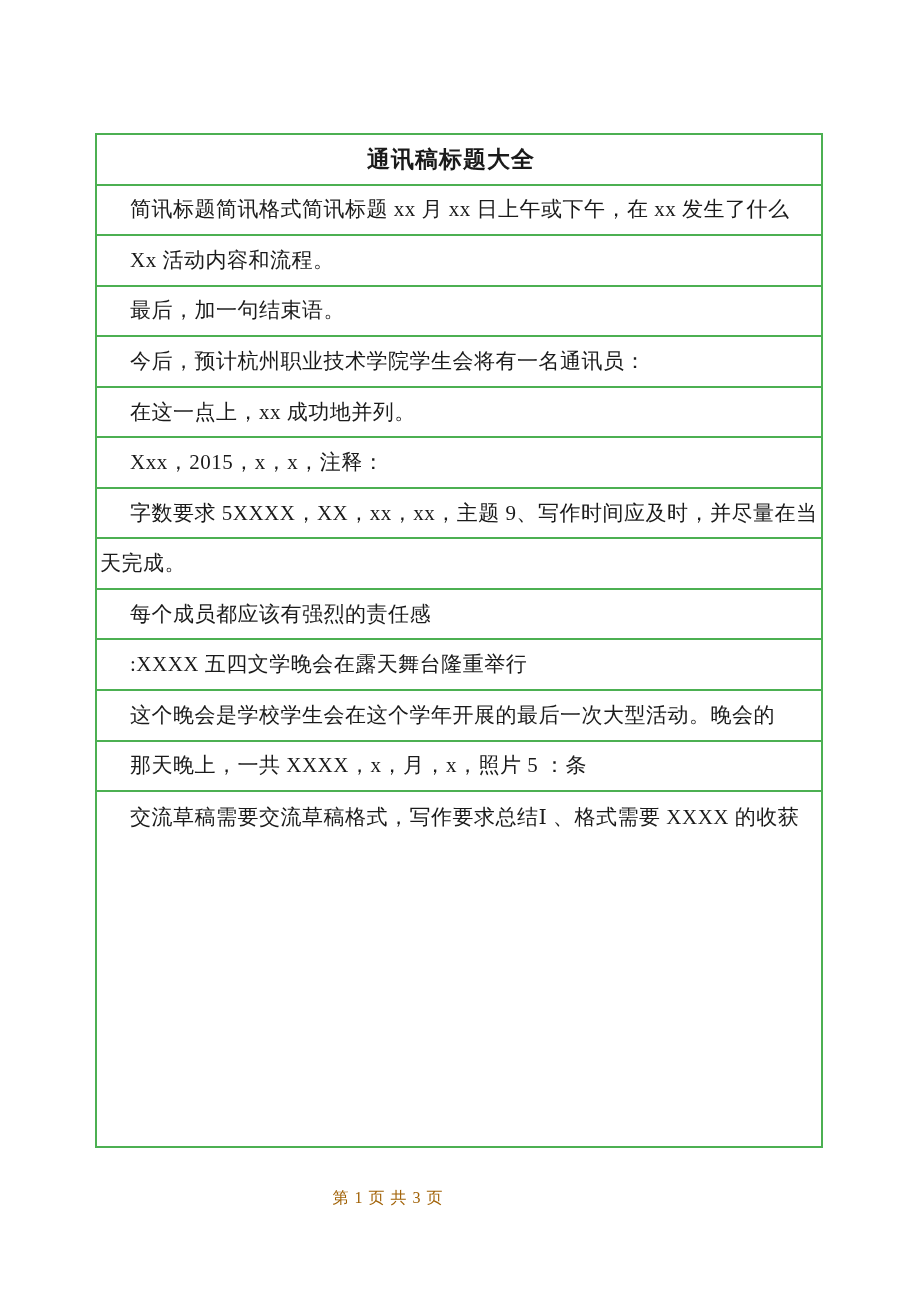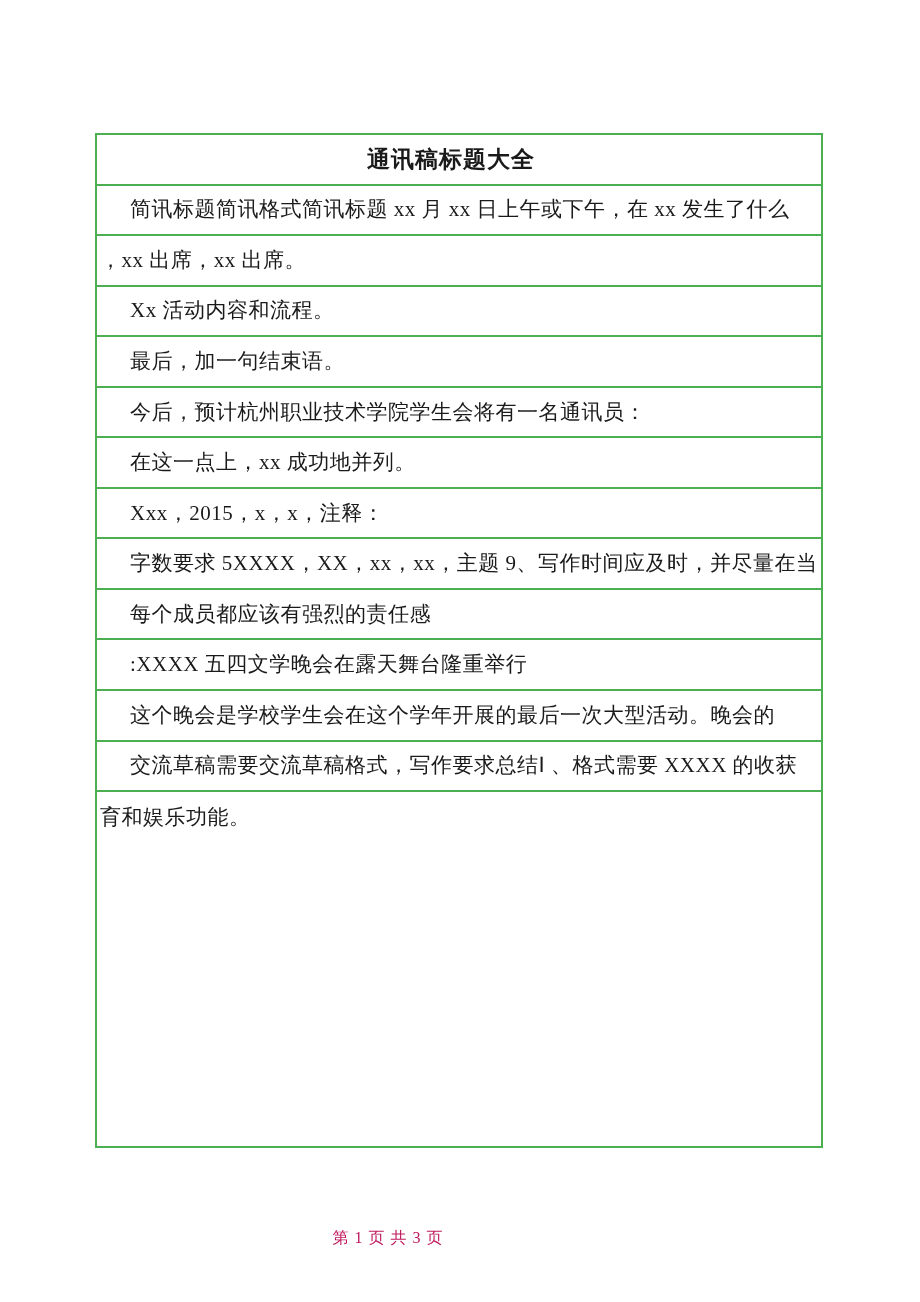--- a/index.html
+++ b/index.html
@@ -32,62 +32,61 @@
     border-bottom: 2px solid #4cb052;
     display: flex;
     align-items: center;
     font-size: 21px;
     line-height: 1;
     letter-spacing: 0.5px;
     white-space: nowrap;
     overflow: hidden;
     padding-left: 3px;
     padding-right: 16px;
-    font-family: Liberation Serif, serif;
   }
   .row:last-child { border-bottom: none; }
   .row.title-row {
     justify-content: center;
     font-weight: bold;
     font-size: 23px;
     letter-spacing: 1px;
     padding-left: 0;
   }
   .row.indent { padding-left: 33px; }
   .footer {
     position: absolute;
     left: 0;
-    top: 1228px;
+    top: 1188px;
     width: 776px;
     text-align: center;
     font-size: 16px;
-    color: #be185d;
+    color: #a16207;
     letter-spacing: 1px;
   }
 </style>
 </head>
 <body>
 
 <div class="page">
 
   <div class="doc-table">
 
     <div class="row title-row">通讯稿标题大全</div>
 
     <div class="row indent">简讯标题简讯格式简讯标题 xx 月 xx 日上午或下午，在 xx 发生了什么</div>
-    <div class="row">，xx 出席，xx 出席。</div>
     <div class="row indent">Xx 活动内容和流程。</div>
     <div class="row indent">最后，加一句结束语。</div>
     <div class="row indent">今后，预计杭州职业技术学院学生会将有一名通讯员：</div>
     <div class="row indent">在这一点上，xx 成功地并列。</div>
     <div class="row indent">Xxx，2015，x，x，注释：</div>
     <div class="row indent">字数要求 5XXXX，XX，xx，xx，主题 9、写作时间应及时，并尽量在当</div>
+    <div class="row">天完成。</div>
     <div class="row indent">每个成员都应该有强烈的责任感</div>
     <div class="row indent">:XXXX 五四文学晚会在露天舞台隆重举行</div>
     <div class="row indent">这个晚会是学校学生会在这个学年开展的最后一次大型活动。晚会的</div>
+    <div class="row indent">那天晚上，一共 XXXX，x，月，x，照片 5 ：条</div>
     <div class="row indent">交流草稿需要交流草稿格式，写作要求总结Ⅰ 、格式需要 XXXX 的收获</div>
-    <div class="row">育和娱乐功能。</div>
 
   </div>
 
   <div class="footer">第 1 页 共 3 页</div>
 
 </div>
 
 </body></html>

